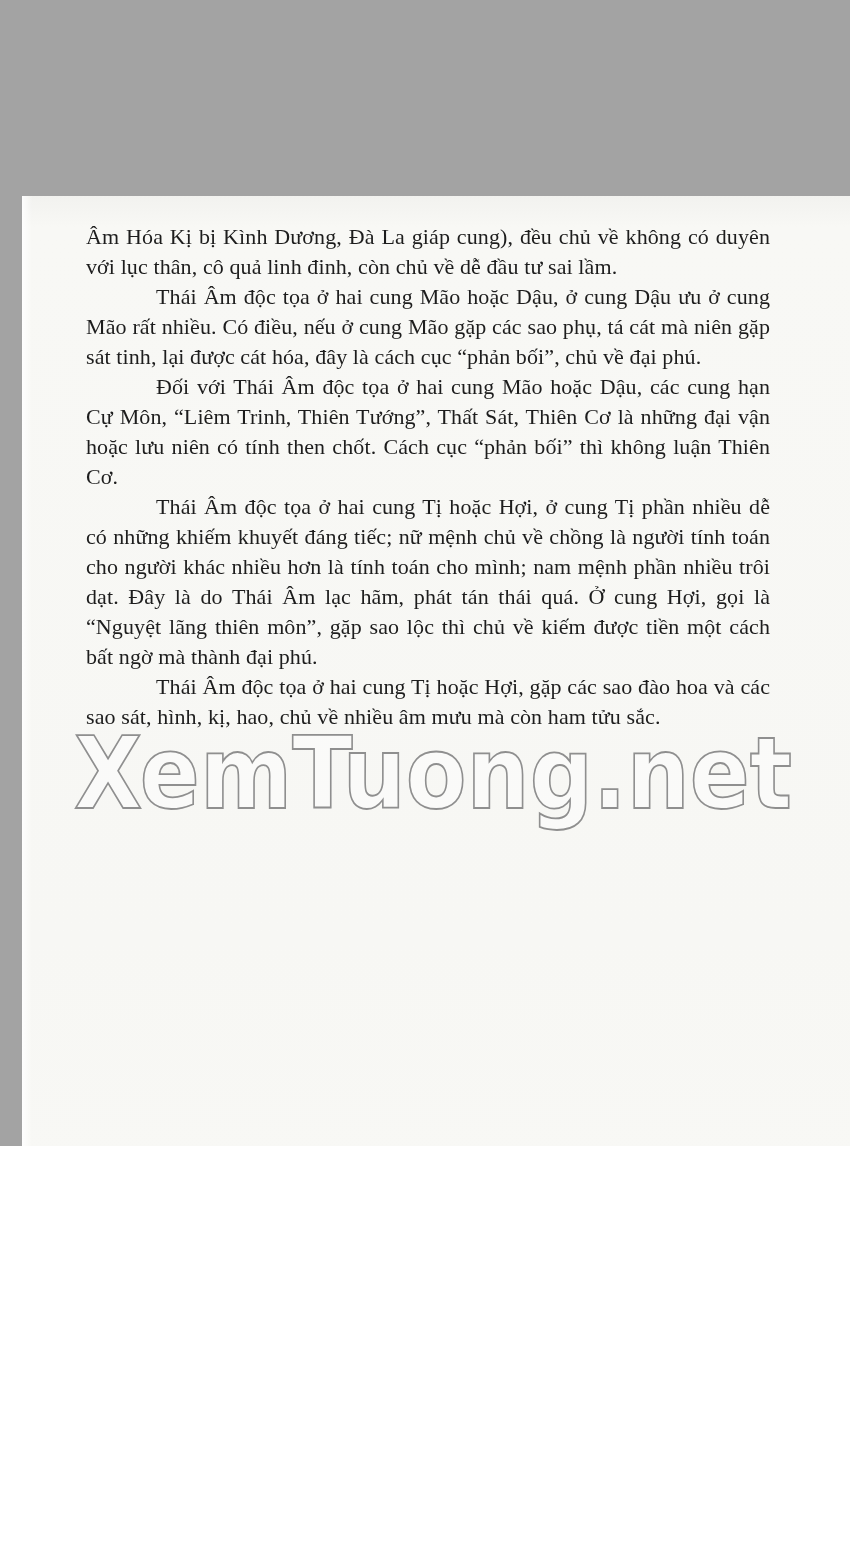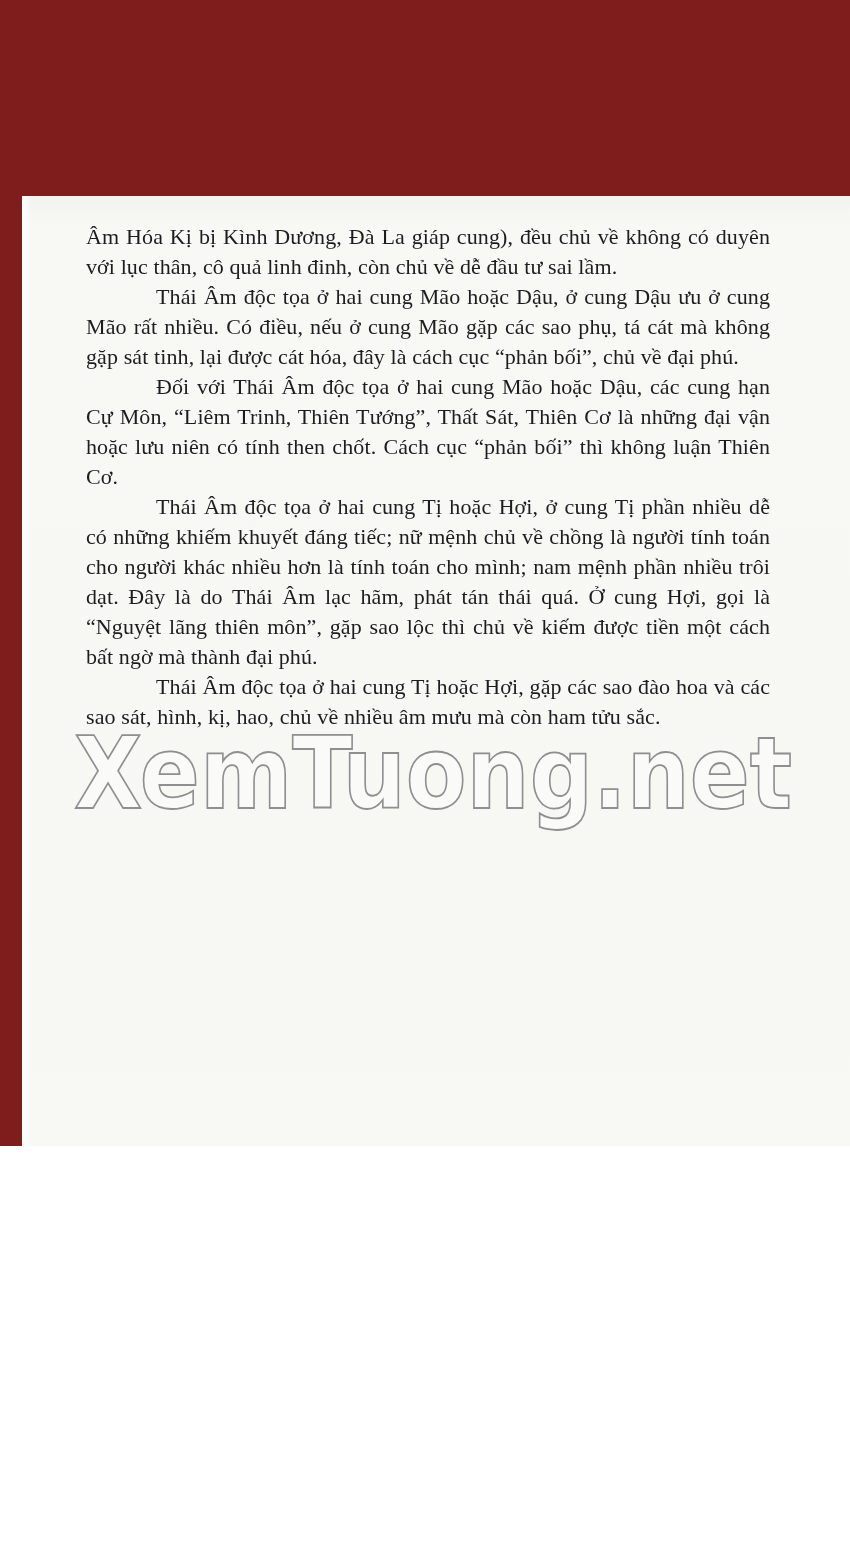--- a/index.html
+++ b/index.html
@@ -1,18 +1,18 @@
 <!DOCTYPE html>
 <html><head>
 <meta charset="utf-8">
 <style>
   html,body { margin:0; padding:0; background:#ffffff; }
   .canvas {
     position:relative; width:850px; height:1146px;
-    background:#7f1d1d; overflow:hidden;
+    background:#a3a3a3; overflow:hidden;
     font-family:"Liberation Serif", serif;
   }
   
   .scan {
     position:absolute; left:22px; top:196px; width:828px; height:1240px;
     background:linear-gradient(180deg,#f2f2ef 0%,#f8f8f5 2.5%,#f7f7f4 60%,#f9f9f6 97%,#fcfcfa 100%);
   }
   .scan::before{ 
     content:""; position:absolute; left:0; top:0; bottom:0; width:10px;
     background:linear-gradient(90deg, rgba(255,255,255,.9), rgba(255,255,255,0));
@@ -55,21 +55,21 @@
 </style>
 </head>
 <body>
 
 <div class="canvas">
 
   <div class="scan">
 
     <div class="text-block">
       <p class="para no-indent">Âm Hóa Kị bị Kình Dương, Đà La giáp cung), đều chủ về không có duyên với lục thân, cô quả linh đinh, còn chủ về dễ đầu tư sai lầm.</p>
-      <p class="para">Thái Âm độc tọa ở hai cung Mão hoặc Dậu, ở cung Dậu ưu ở cung Mão rất nhiều. Có điều, nếu ở cung Mão gặp các sao phụ, tá cát mà không gặp sát tinh, lại được cát hóa, đây là cách cục “phản bối”, chủ về đại phú.</p>
+      <p class="para">Thái Âm độc tọa ở hai cung Mão hoặc Dậu, ở cung Dậu ưu ở cung Mão rất nhiều. Có điều, nếu ở cung Mão gặp các sao phụ, tá cát mà niên gặp sát tinh, lại được cát hóa, đây là cách cục “phản bối”, chủ về đại phú.</p>
       <p class="para">Đối với Thái Âm độc tọa ở hai cung Mão hoặc Dậu, các cung hạn Cự Môn, “Liêm Trinh, Thiên Tướng”, Thất Sát, Thiên Cơ là những đại vận hoặc lưu niên có tính then chốt. Cách cục “phản bối” thì không luận Thiên Cơ.</p>
       <p class="para">Thái Âm độc tọa ở hai cung Tị hoặc Hợi, ở cung Tị phần nhiều dễ có những khiếm khuyết đáng tiếc; nữ mệnh chủ về chồng là người tính toán cho người khác nhiều hơn là tính toán cho mình; nam mệnh phần nhiều trôi dạt. Đây là do Thái Âm lạc hãm, phát tán thái quá. Ở cung Hợi, gọi là “Nguyệt lãng thiên môn”, gặp sao lộc thì chủ về kiếm được tiền một cách bất ngờ mà thành đại phú.</p>
       <p class="para">Thái Âm độc tọa ở hai cung Tị hoặc Hợi, gặp các sao đào hoa và các sao sát, hình, kị, hao, chủ về nhiều âm mưu mà còn ham tửu sắc.</p>
     </div>
 
     <svg class="watermark" viewBox="0 0 736 140" width="736" height="140" aria-hidden="true">
       <text x="6" y="100" font-size="100" textLength="718" lengthAdjust="spacingAndGlyphs">XemTuong.net</text>
     </svg>
 
     <div class="footer">

